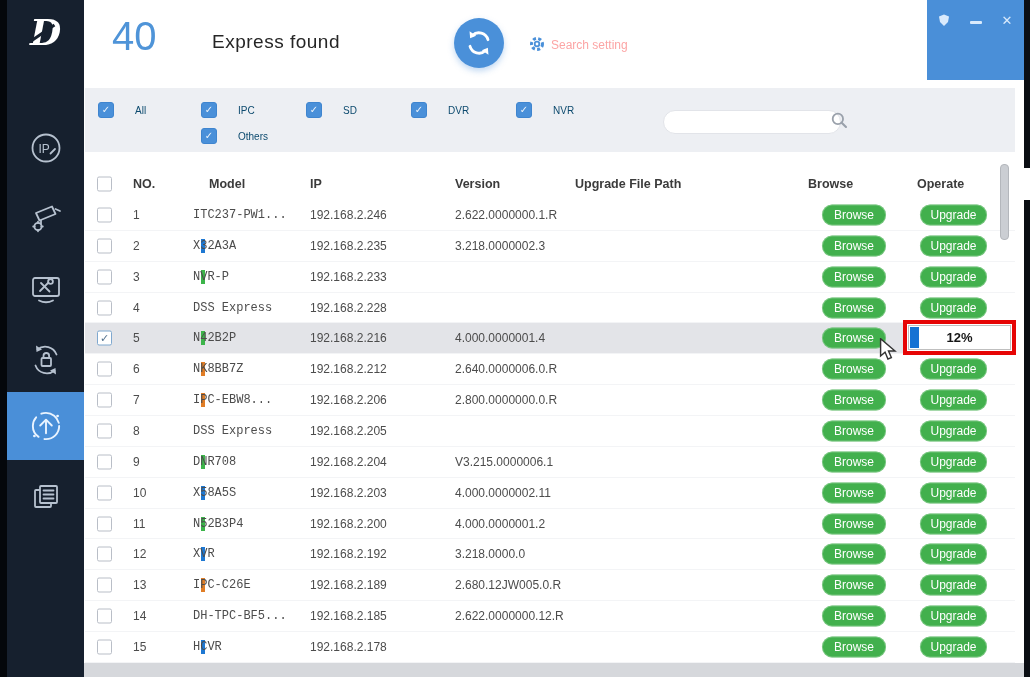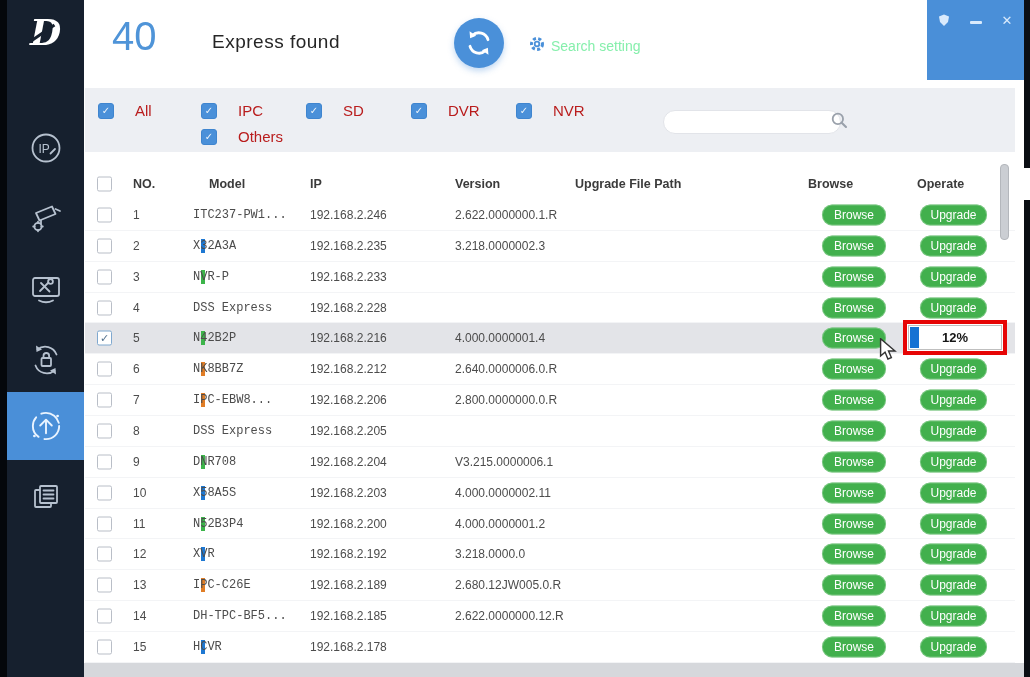--- a/index.html
+++ b/index.html
@@ -32,31 +32,31 @@
   #si-sec{top:340px;height:40px}
   #si-upg{top:392px;height:68px;background:#4a8fd8;color:#eaf4ff;}
   #si-docs{top:477px;height:40px}
 
   
   .count{position:absolute;left:112px;top:14px;font-size:40px;color:#4f94d8;}
   .page-title{position:absolute;left:212px;top:31px;font-size:19px;color:#262626;letter-spacing:.5px;}
   .refresh-btn{position:absolute;left:454px;top:18px;width:50px;height:50px;border-radius:50%;background:#4a90d9;
     display:flex;align-items:center;justify-content:center;box-shadow:0 3px 6px rgba(74,144,217,.35);}
   .gear{position:absolute;left:529px;top:36px;width:16px;height:16px;}
-  .search-setting{position:absolute;left:551px;top:38px;font-size:14px;color:#86efac;}
+  .search-setting{position:absolute;left:551px;top:38px;font-size:12px;color:#fca5a5;}
 
   
   .filter-bar{position:absolute;left:85px;top:88px;width:930px;height:64px;background:#edeff3;}
   .filter-item{position:absolute;display:flex;align-items:center;gap:21px;}
   .f-all{left:13px;top:14px}.f-ipc{left:116px;top:14px}.f-sd{left:221px;top:14px}
   .f-dvr{left:326px;top:14px}.f-nvr{left:431px;top:14px}.f-others{left:116px;top:40px}
   .filter-item .fcbx{width:16px;height:16px;background:#4a90d9;border:1px solid #3f85cf;border-radius:3px;
     display:flex;align-items:center;justify-content:center;box-sizing:border-box;}
   .filter-item .fcbx span{color:rgba(255,255,255,.9);font-size:10px;line-height:1;}
-  .flabel{font-size:15px;color:#b91c1c;}
+  .flabel{font-size:10px;color:#0c4a6e;}
   .search-box{position:absolute;left:663px;top:110px;width:156px;height:22px;background:#fff;border:1px solid #e2e4e9;
     border-radius:12px;font-size:12px;padding:0 10px;color:#444;outline:none;}
   .mag{position:absolute;left:830px;top:111px;}
 
   
   .table-header{position:absolute;left:85px;top:168px;width:930px;height:32px;background:#fff;padding-left:37px;}
   .th{position:absolute;top:50%;transform:translateY(-50%);font-size:12.5px;font-weight:bold;color:#3b3b3b;white-space:nowrap;}
   .th-no{left:48px}.th-model{left:124px}.th-ip{left:225px}.th-version{left:370px}
   .th-path{left:490px}.th-browse{left:723px}.th-operate{left:832px}
   .cbx{position:absolute;left:12px;top:50%;transform:translateY(-50%);width:15px;height:15px;background:#fff;
@@ -76,21 +76,21 @@
   .c-ip{left:225px}
   .c-version{left:370px}
   .c-path{left:490px;max-width:242px;overflow:hidden;}
   .btn{position:absolute;top:50%;transform:translateY(-50%);height:21px;border:none;border-radius:10px;
     background:#42b04d;color:#fff;font-size:12px;font-family:inherit;line-height:21px;text-align:center;padding:0;
     box-shadow:inset 0 0 0 1px rgba(255,255,255,.28);cursor:pointer;}
   .c-browse{left:737px;width:64px}
   .c-upgrade{left:835px;width:67px}
 
   
-  .progress-annotation{position:absolute;left:818px;top:-3px;width:104px;height:35px;border:4px solid #e60505;
+  .progress-annotation{position:absolute;left:818px;top:-3px;width:113px;height:35px;border:4px solid #e60505;
     background:#fff;box-sizing:border-box;display:flex;padding:1px;z-index:6;}
   .progress-box{position:relative;flex:1;border:1px solid #bfbfbf;background:#fff;display:flex;align-items:center;justify-content:center;}
   .progress-fill{position:absolute;left:1px;top:1px;bottom:1px;width:9px;background:#1672d3;}
   .progress-text{font-size:13px;font-weight:bold;color:#161616;}
 
   
   .scroll-thumb{position:absolute;left:1000px;top:164px;width:9px;height:76px;background:#cbced3;border:1px solid #b4b7bc;border-radius:4px;box-sizing:border-box;z-index:7;}
 
   .bottom-strip{position:absolute;left:84px;top:663px;width:940px;height:14px;background:#d6d8dc;}
 

